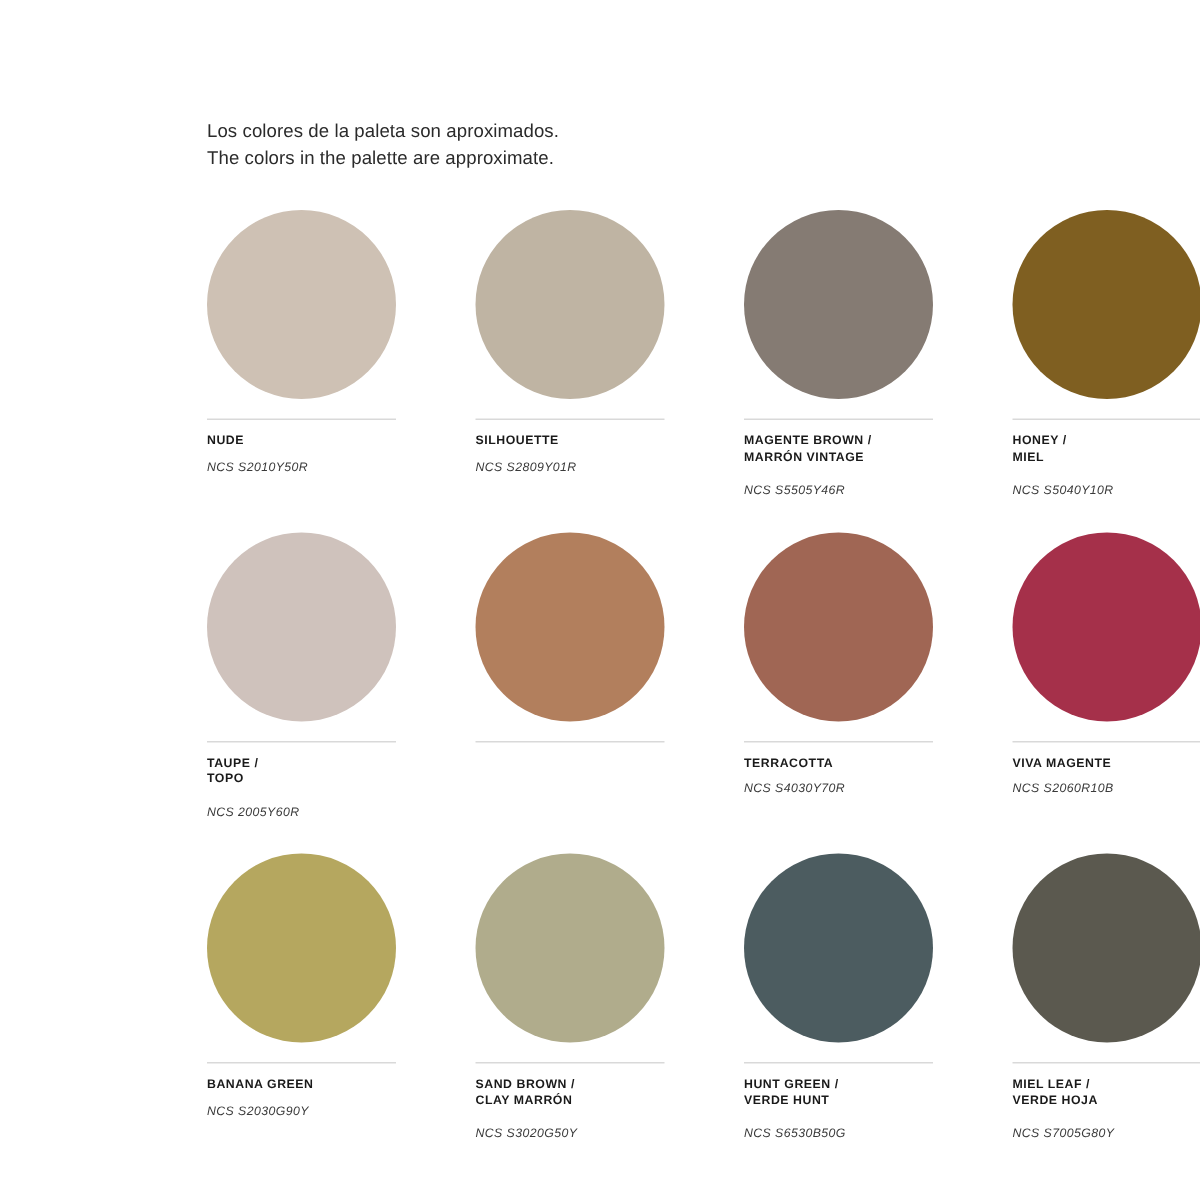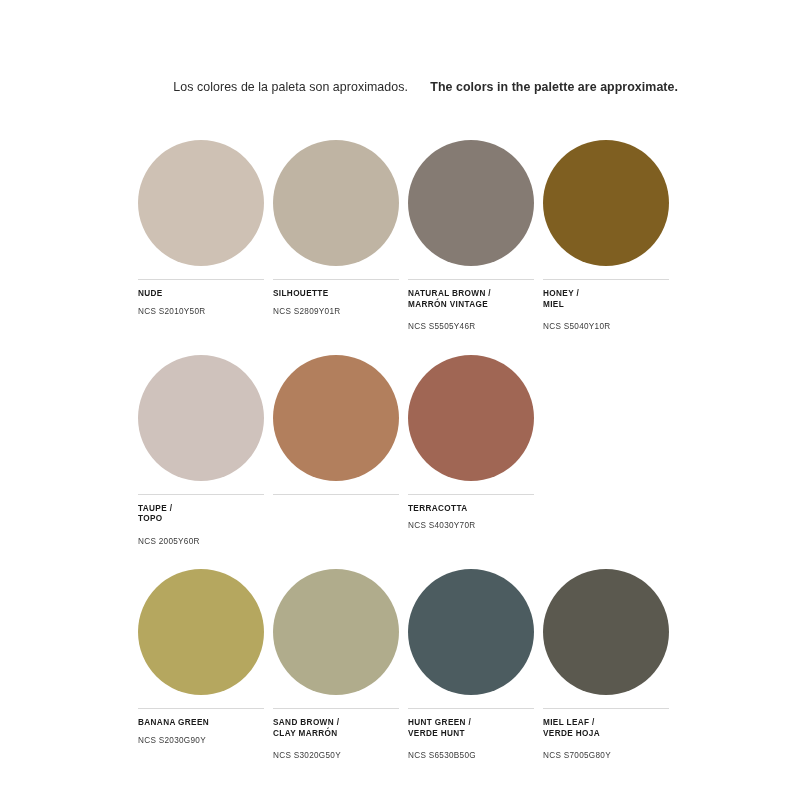--- a/index.html
+++ b/index.html
@@ -23,43 +23,44 @@
     box-sizing: border-box;
   }
 
   
   .note-block {
     position: absolute;
     top: 79px;
     left: 138px;
     width: 540px;
     display: flex;
-    text-align: right;
+    flex-direction: column;
   }
   .note-col {
     font-size: 12.4px;
     line-height: 17.5px;
     color: #2b2b2b;
     letter-spacing: 0.005em;
   }
   .note-col.es { width: 270px; }
-  .note-col.en { width: 270px; font-weight: bold; }
+  .note-col.en { width: 270px; }
   .note-line { display: block; white-space: nowrap; }
 
   
   .grid {
     position: absolute;
     top: 140px;
     left: 138px;
     width: 532px;
   }
   .row {
     display: flex;
     flex-direction: row;
     margin-bottom: 22px;
+    gap: 44px;
   }
   .cell {
     width: 126px;
     margin-right: 9px;
   }
   .cell:last-child { margin-right: 0; }
 
   .dot {
     width: 126px;
     height: 126px;
@@ -95,20 +96,21 @@
   }
   .name-2:empty { display: none; }
   .code {
     font-size: 8.2px;
     font-weight: normal;
     letter-spacing: 0.035em;
     line-height: 10.5px;
     color: #3a3a3a;
     margin-top: 7px;
     white-space: nowrap;
+    font-style: italic;
   }
   
   .cell.two-line .code { margin-top: 12px; }
 </style>
 </head>
 <body>
 
 <div class="page">
 
   <div class="note-block">
@@ -138,21 +140,21 @@
         <div class="labels">
           <div class="name">SILHOUETTE</div>
 
           <div class="code">NCS S2809Y01R</div>
         </div>
       </div>
       <div class="cell two-line">
         <span class="dot" style="background: rgb(133, 123, 115);"></span>
         <div class="rule"></div>
         <div class="labels">
-          <div class="name">NATURAL BROWN /</div>
+          <div class="name">MAGENTE BROWN /</div>
           <div class="name-2">MARRÓN VINTAGE</div>
           <div class="code">NCS S5505Y46R</div>
         </div>
       </div>
       <div class="cell two-line">
         <span class="dot" style="background: rgb(127, 95, 33);"></span>
         <div class="rule"></div>
         <div class="labels">
           <div class="name">HONEY /</div>
           <div class="name-2">MIEL</div>
@@ -177,20 +179,29 @@
       </div>
       <div class="cell">
         <span class="dot" style="background: rgb(160, 102, 84);"></span>
         <div class="rule"></div>
         <div class="labels">
           <div class="name">TERRACOTTA</div>
 
           <div class="code">NCS S4030Y70R</div>
         </div>
       </div>
+      <div class="cell">
+        <span class="dot" style="background: rgb(165, 48, 74);"></span>
+        <div class="rule"></div>
+        <div class="labels">
+          <div class="name">VIVA MAGENTE</div>
+
+          <div class="code">NCS S2060R10B</div>
+        </div>
+      </div>
     </div>
 
     <div class="row">
       <div class="cell">
         <span class="dot" style="background: rgb(181, 167, 95);"></span>
         <div class="rule"></div>
         <div class="labels">
           <div class="name">BANANA GREEN</div>
 
           <div class="code">NCS S2030G90Y</div>

